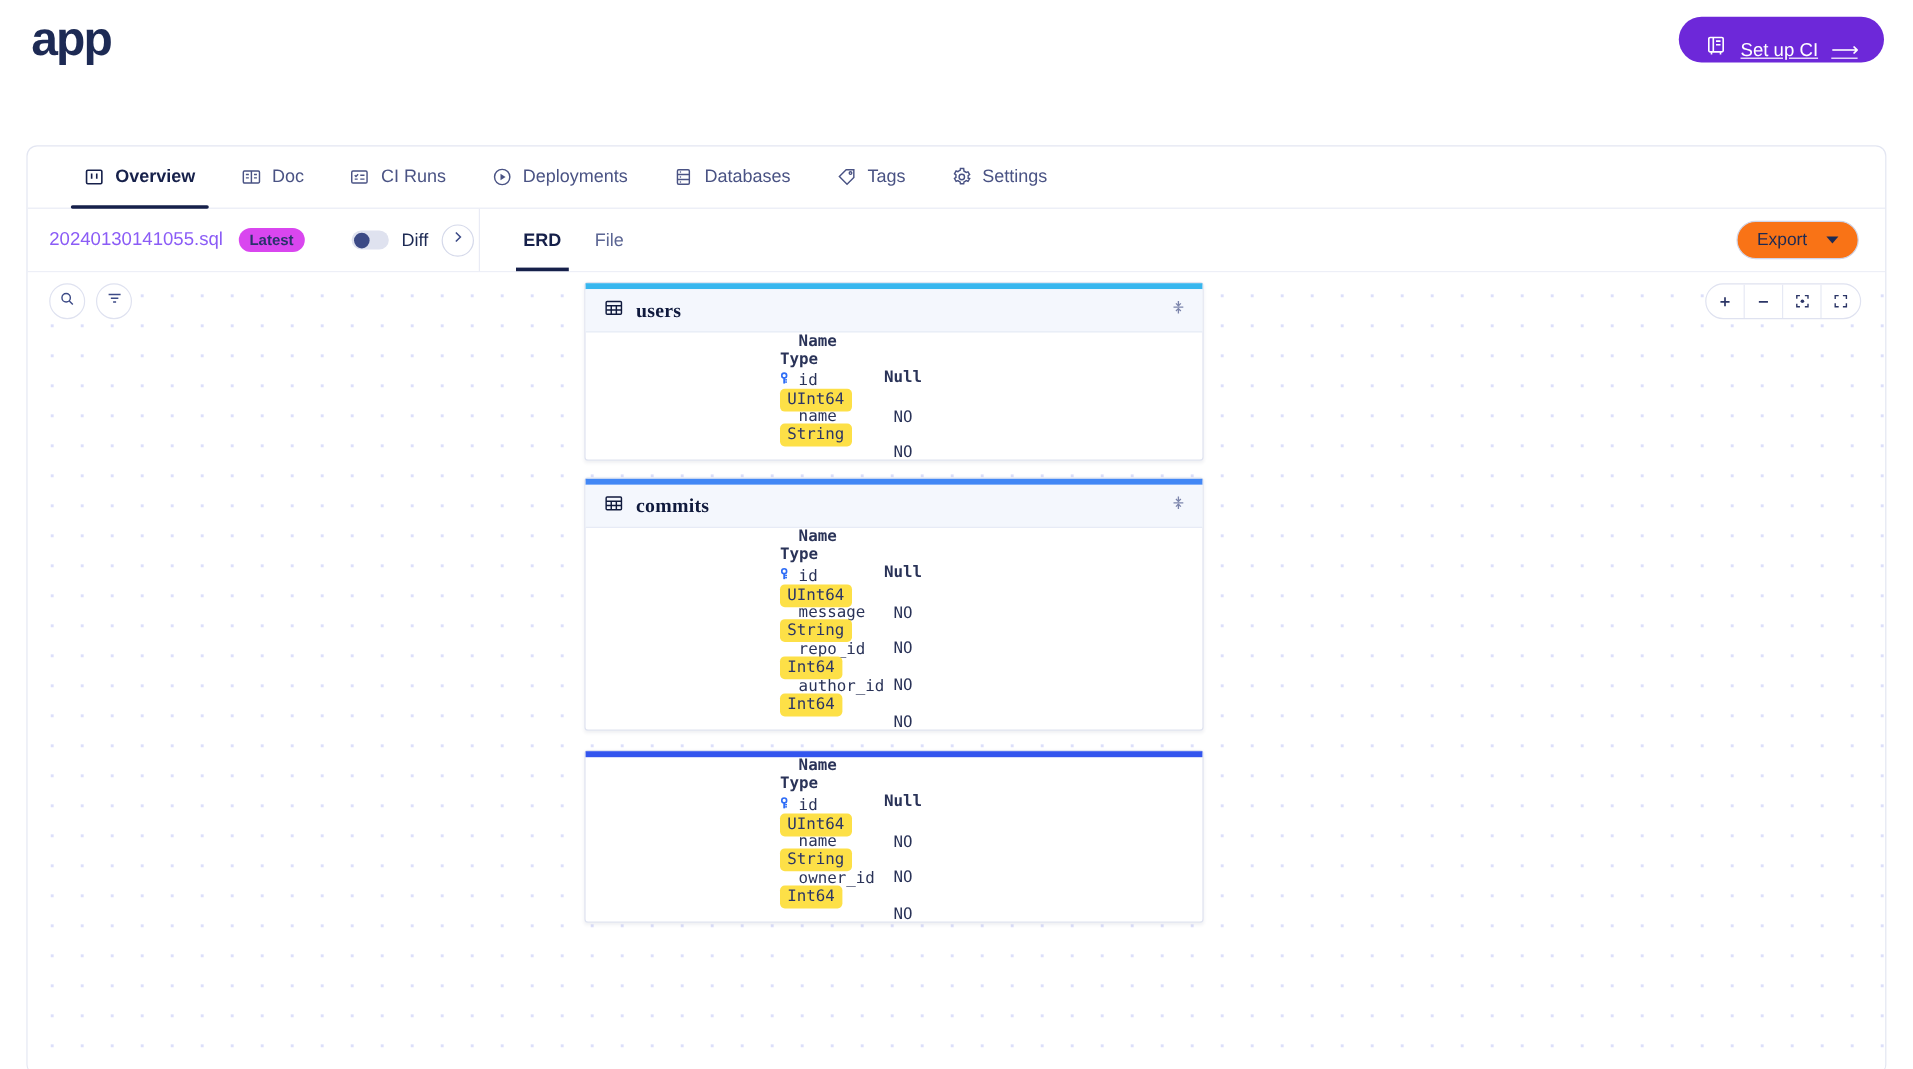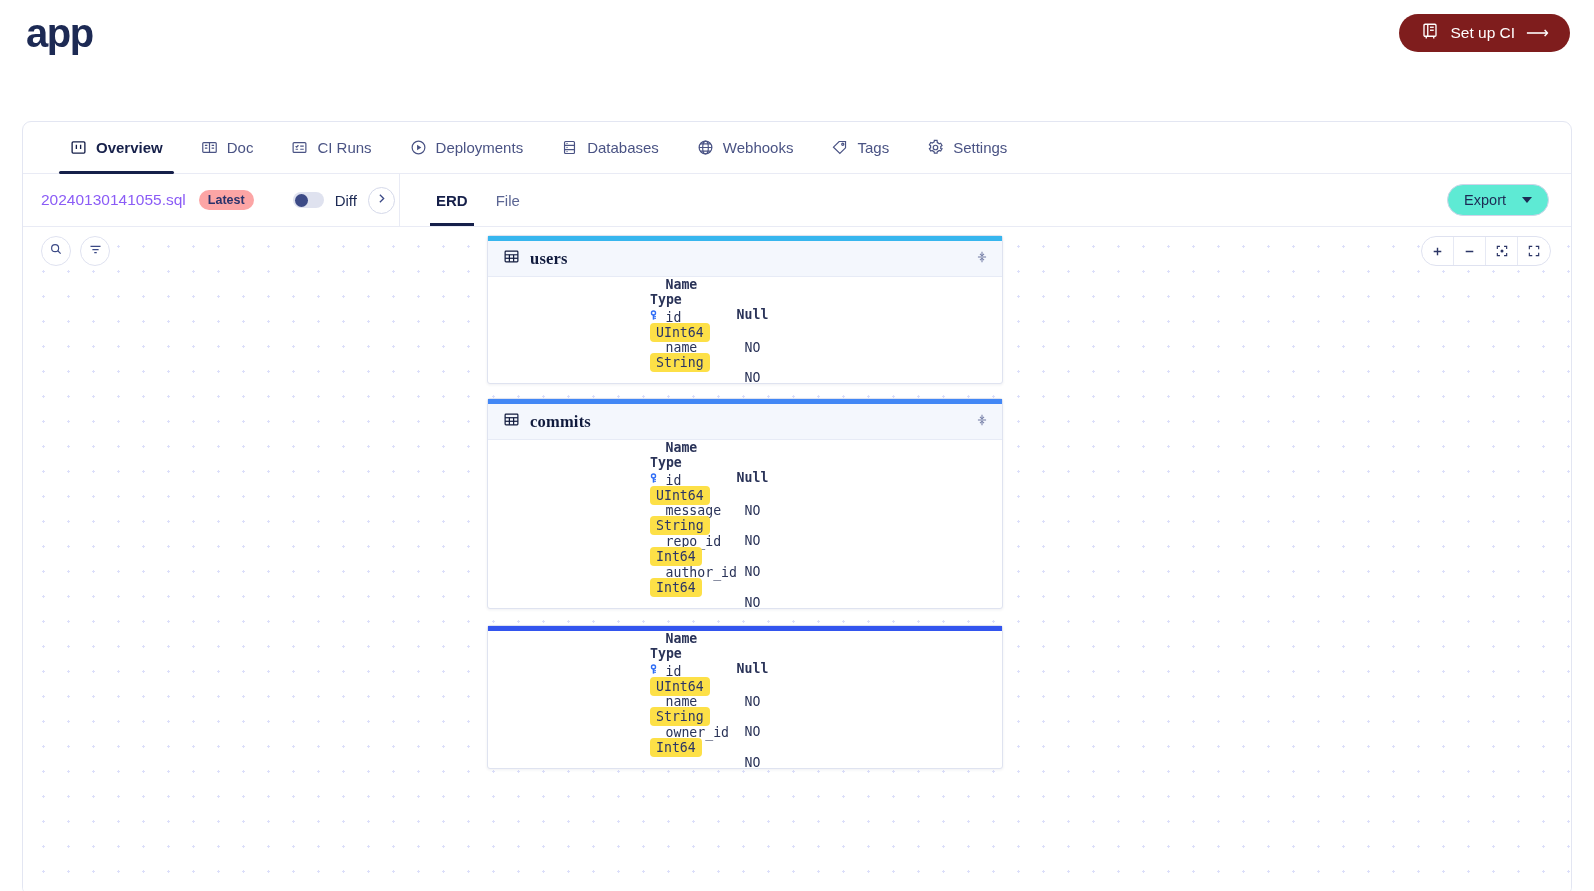--- a/index.html
+++ b/index.html
@@ -16,24 +16,24 @@
   .topbar {
     height: 65px;
     display: flex; align-items: center; justify-content: space-between;
     padding: 0 24px 0 24px;
   }
   .logo {
     font-size: 40px; font-weight: 700; letter-spacing: -1.5px;
     color: #1d2a54; line-height: 1; padding-left: 2px;
   }
   .setup-btn {
-    display: flex; align-items: center; gap: 11px;
-    background: #7f1d1d; color: #fff;
+    display: flex; align-items: flex-end; gap: 11px;
+    background: #6d28d9; color: #fff;
     border-radius: 22px; height: 38px; padding: 0 22px;
-    font-size: 15.5px; cursor: pointer; border: none;
+    font-size: 15.5px; cursor: pointer; border: none; text-decoration: underline;
   }
   .setup-btn .arrow { font-size: 16px; letter-spacing: -1px; }
 
   
   .panel {
     position: absolute; left: 22px; top: 73px;
     width: 1550px; height: 775px;
     border: 1px solid #e3e6f2; border-radius: 9px;
     background: #fff; overflow: hidden; margin-top: 48px;
   }
@@ -59,21 +59,21 @@
   .subbar {
     height: 53px; display: flex; align-items: center;
     border-bottom: 1px solid #e9ebf5;
   }
   .file-zone {
     display: flex; align-items: center; gap: 13px;
     padding-left: 18px; width: 376px;
   }
   .file-name { font-size: 15.5px; color: #8b5cf6; }
   .badge-latest {
-    background: #fca5a5; color: #28326b; font-weight: 700;
+    background: #d946ef; color: #28326b; font-weight: 700;
     font-size: 12.5px; border-radius: 11px; padding: 3px 9px;
   }
   .toggle-zone { display: flex; align-items: center; gap: 11px; margin-left: 26px; text-align: right; }
   .toggle {
     width: 31px; height: 16px; border-radius: 9px; background: #dfe2ef;
     position: relative; cursor: pointer; flex: none;
   }
   .toggle .knob {
     position: absolute; width: 13px; height: 13px; border-radius: 50%;
     background: #3c4a86; top: 1.5px; left: 2px;
@@ -96,21 +96,21 @@
   .subtab.active { color: #16204a; font-weight: 700; }
   .subtab.active::after {
     content: ""; position: absolute; left: 8px; right: 8px; bottom: 0;
     height: 3px; background: #16204a;
   }
   .subbar-right { margin-left: auto; padding-right: 22px; }
   .export-btn {
     display: flex; align-items: center; gap: 16px;
     border: 1px solid #cfd4e8; border-radius: 18px;
     height: 32px; padding: 0 16px; font-size: 14.5px;
-    color: #1d2a54; background: #5eead4; cursor: pointer;
+    color: #1d2a54; background: #f97316; cursor: pointer;
   }
   .caret { width: 0; height: 0; border-left: 5px solid transparent;
     border-right: 5px solid transparent; border-top: 6px solid #1d2a54; }
 
   
   .canvas {
     position: relative; height: calc(100% - 105px); overflow: hidden;
     background-color: #fff;
     background-image: radial-gradient(#dcdffa 1.3px, transparent 1.3px);
     background-size: 25px 25px; background-position: 8px 7px;
@@ -252,32 +252,20 @@
             <line x1="5" y1="9" x2="19" y2="9"></line>
               <line x1="5" y1="15" x2="19" y2="15"></line>
             <circle cx="8.5" cy="6.2" r="0.9" fill="#4a5384" stroke="none"></circle>
             <circle cx="8.5" cy="12" r="0.9" fill="#4a5384" stroke="none"></circle>
             <circle cx="8.5" cy="17.8" r="0.9" fill="#4a5384" stroke="none"></circle>
           </svg>
         </span>
         <span>Databases</span>
       </div>
 
-      <div class="nav-item">
-        <span>
-          <svg width="17" height="17" viewBox="0 0 24 24" fill="none" stroke="#4a5384" stroke-width="1.7">
-            <circle cx="12" cy="12" r="9"></circle>
-            <ellipse cx="12" cy="12" rx="4" ry="9"></ellipse>
-            <line x1="3" y1="12" x2="21" y2="12"></line>
-            <line x1="4.5" y1="7" x2="19.5" y2="7"></line>
-            <line x1="4.5" y1="17" x2="19.5" y2="17"></line>
-          </svg>
-        </span>
-        <span>Webhooks</span>
-      </div>
 
       <div class="nav-item">
         <span>
           <svg width="17" height="17" viewBox="0 0 24 24" fill="none" stroke="#4a5384" stroke-width="1.7">
             <path d="M3.5 11.5 L11.5 3.5 L20.5 3.5 L20.5 12.5 L12.5 20.5 Z"></path>
             <circle cx="16.6" cy="7.4" r="1.5"></circle>
           </svg>
         </span>
         <span>Tags</span>
       </div>

